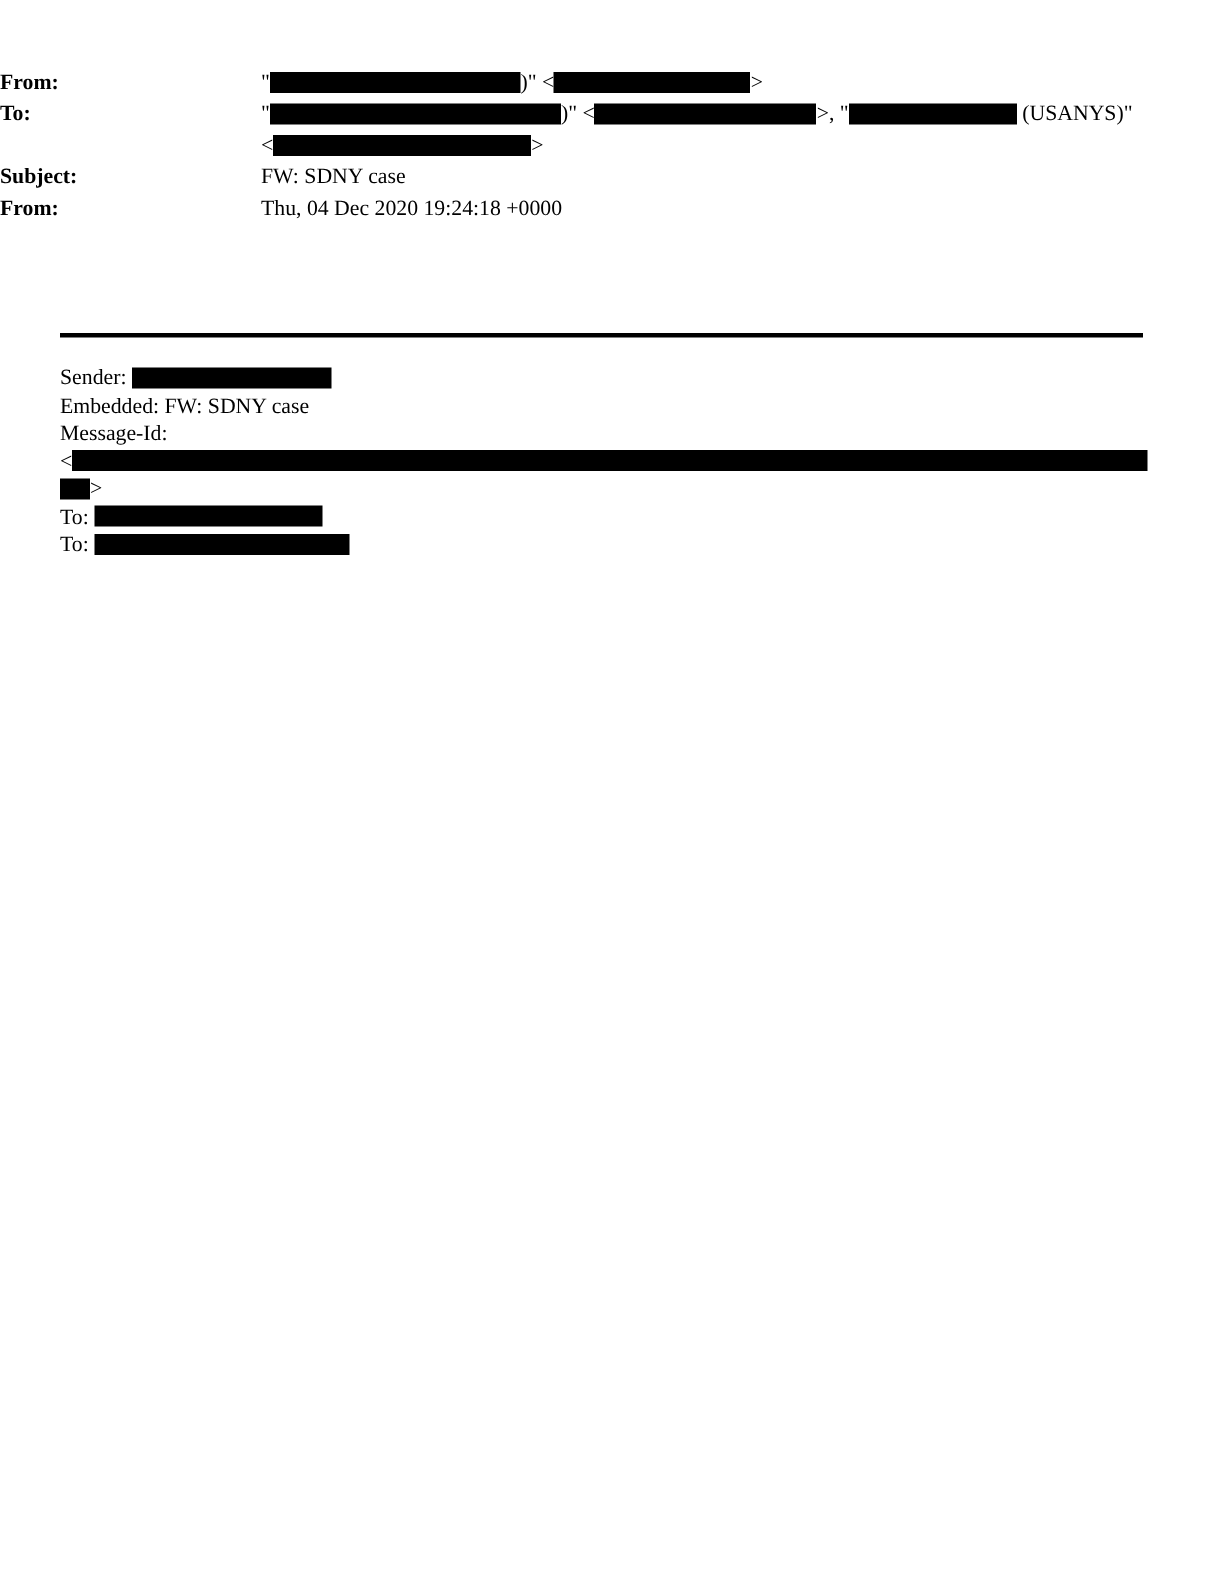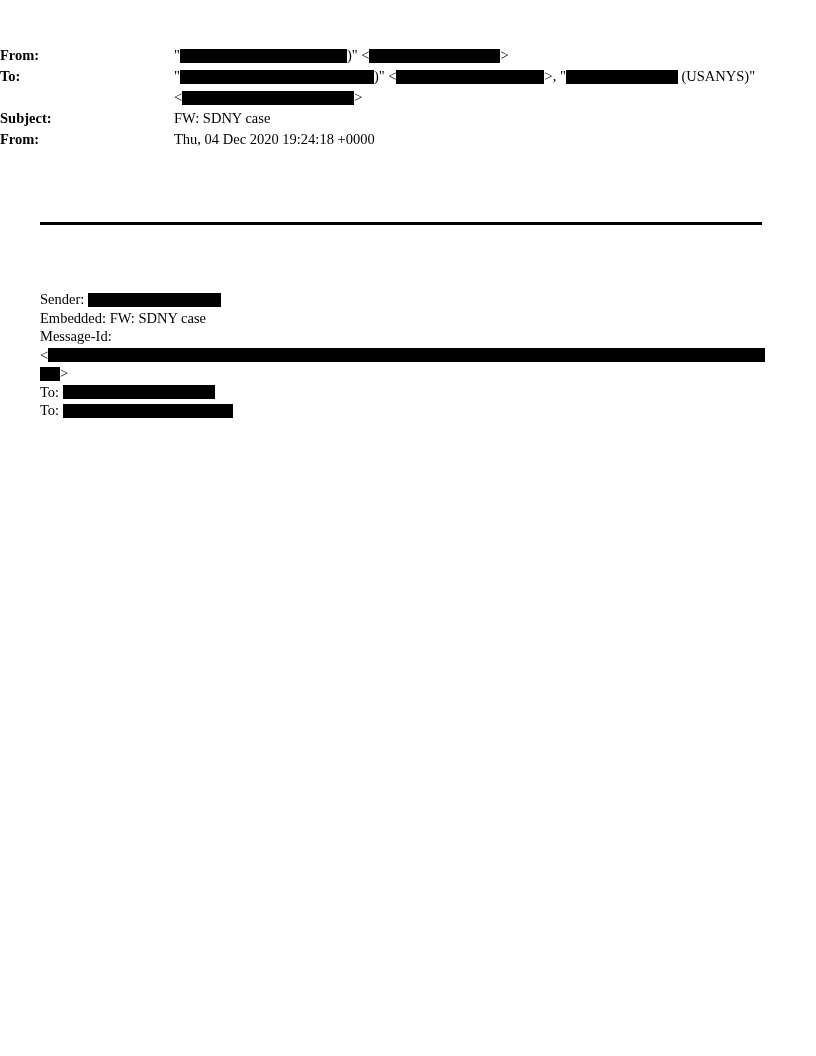--- a/index.html
+++ b/index.html
@@ -86,21 +86,20 @@
   }
 
   
   .body-block {
     position: absolute;
     left: 40px;
     top: 243px;
     width: 740px;
     font-size: 14.5px;
     line-height: 18.5px;
-    margin-top: 47px;
   }
   .body-line {
     white-space: nowrap;
     margin: 0;
     padding: 0;
     height: 18.5px;
   }
 </style>
 </head>
 <body>

